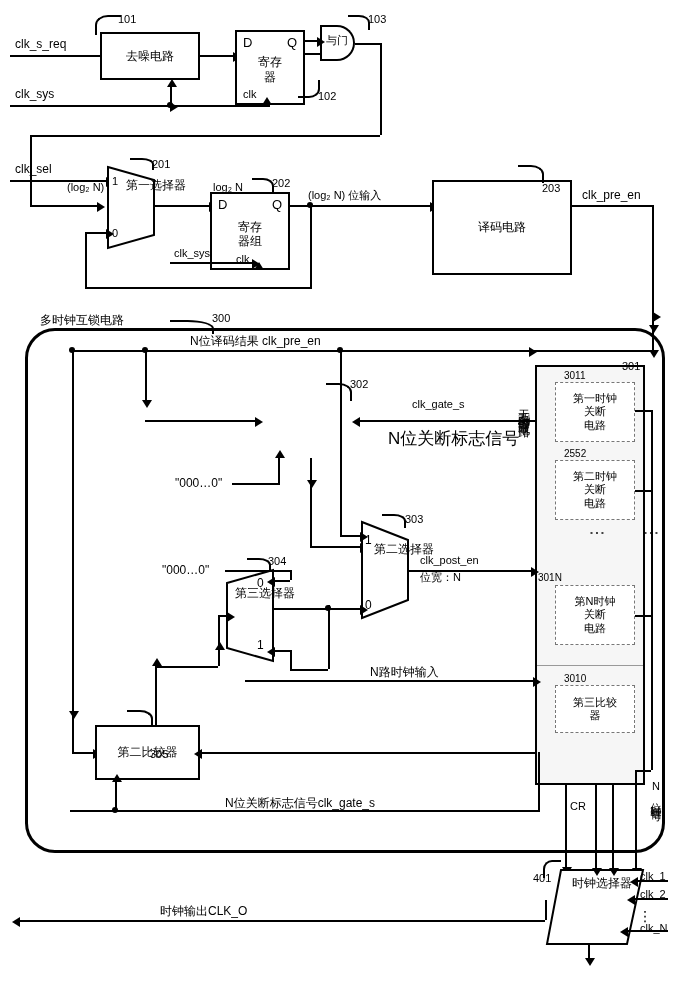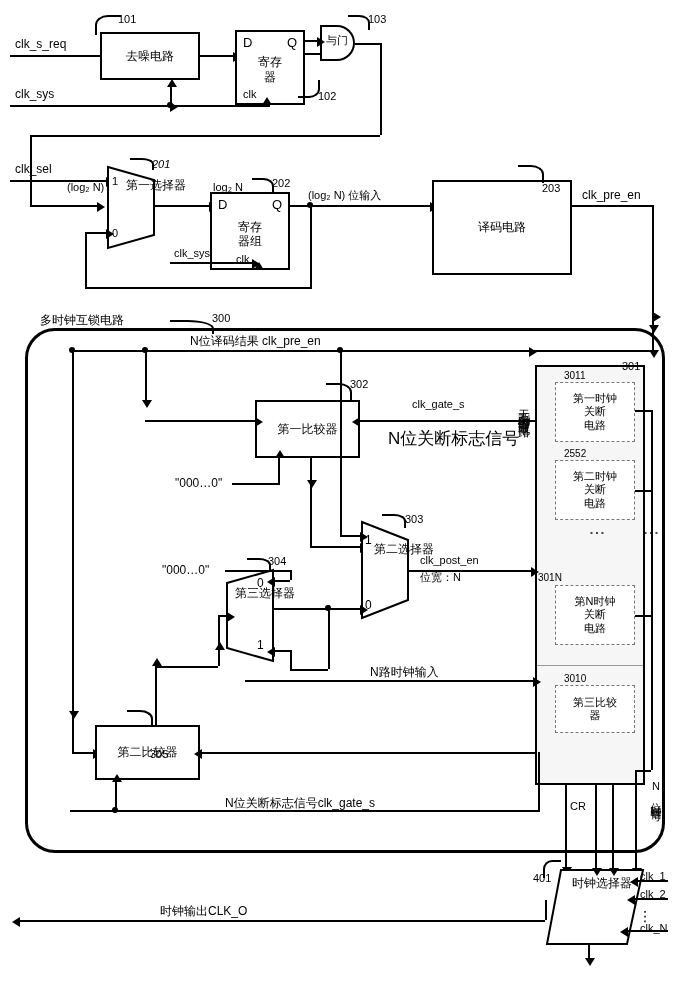--- a/index.html
+++ b/index.html
@@ -182,21 +182,21 @@
   <div class="hline arrow-right" style="left:0; top:170px; width:96px;"></div>
   <div class="label" style="left:5px; top:152px;">clk_sel</div>
   <div class="label label-small" style="left:57px; top:171px;">(log₂ N)</div>
 
   <svg class="mux" style="left:96px; top:155px;" width="50" height="85">
     <polygon points="2,2 48,15 48,70 2,83" fill="#fff" stroke="#000" stroke-width="2"></polygon>
   </svg>
   <div class="label" style="left:102px; top:165px; font-size:11px;">1</div>
   <div class="label" style="left:102px; top:217px; font-size:11px;">0</div>
   <div class="label" style="left:113px; top:169px; width:20px; text-align:center; line-height:1.1;"><span style="display:inline-block; width:14px;">第一选择器</span></div>
-  <div class="label label-small" style="left:142px; top:148px;font-style:italic;">201</div>
+  <div class="label label-small" style="left:142px; top:148px;">201</div>
   <div class="curve" style="left:120px; top:148px; width:24px; height:12px; border-top:2px solid #000; border-right:2px solid #000; border-bottom:none; border-left:none; border-radius:0 50% 0 0;"></div>
 
   <div class="hline arrow-right" style="left:144px; top:195px; width:55px;"></div>
   <div class="label label-small" style="left:203px; top:171px;">log₂ N</div>
 
   <div class="box" style="left:200px; top:182px; width:80px; height:78px;">
     <div style="position:absolute; top:3px; left:6px; font-size:13px;">D</div>
     <div style="position:absolute; top:3px; right:6px; font-size:13px;">Q</div>
     <div style="white-space:pre-line; line-height:1.2; margin-top:6px;">寄存
 器组</div>
@@ -269,23 +269,20 @@
 关断
 电路</span></div>
   <div class="label label-small" style="left:528px; top:562px; font-size:10px;">301N</div>
 
   <div class="box inner-box" style="left:545px; top:675px; width:80px; height:48px; white-space:pre-line; font-size:11px; line-height:1.2;"><span>第三比较
 器</span></div>
   <div class="label label-small" style="left:554px; top:663px; font-size:10px;">3010</div>
 
   <div class="hline" style="left:527px; top:655px; width:106px; border-top:1px solid #999;"></div>
 
-  <div class="box" style="left:245px; top:390px; width:105px; height:58px;">
-      <span>第一比较器</span>
-    </div>
   <div class="label label-small" style="left:340px; top:368px;">302</div>
   <div class="curve" style="left:316px; top:373px; width:26px; height:18px; border-top:2px solid #000; border-right:2px solid #000; border-bottom:none; border-left:none; border-radius:0 50% 0 0;"></div>
 
   <div class="hline arrow-right" style="left:135px; top:410px; width:110px;"></div>
 
   <div class="hline arrow-left" style="left:350px; top:410px; width:175px;"></div>
   <div class="label" style="left:378px; top:373px; font-size:17px;margin-top:44px;">N位关断标志信号</div>
   <div class="label" style="left:402px; top:388px; font-size:11px;">clk_gate_s</div>
 
   <div class="vline arrow-down" style="left:300px; top:448px; height:22px;"></div>

